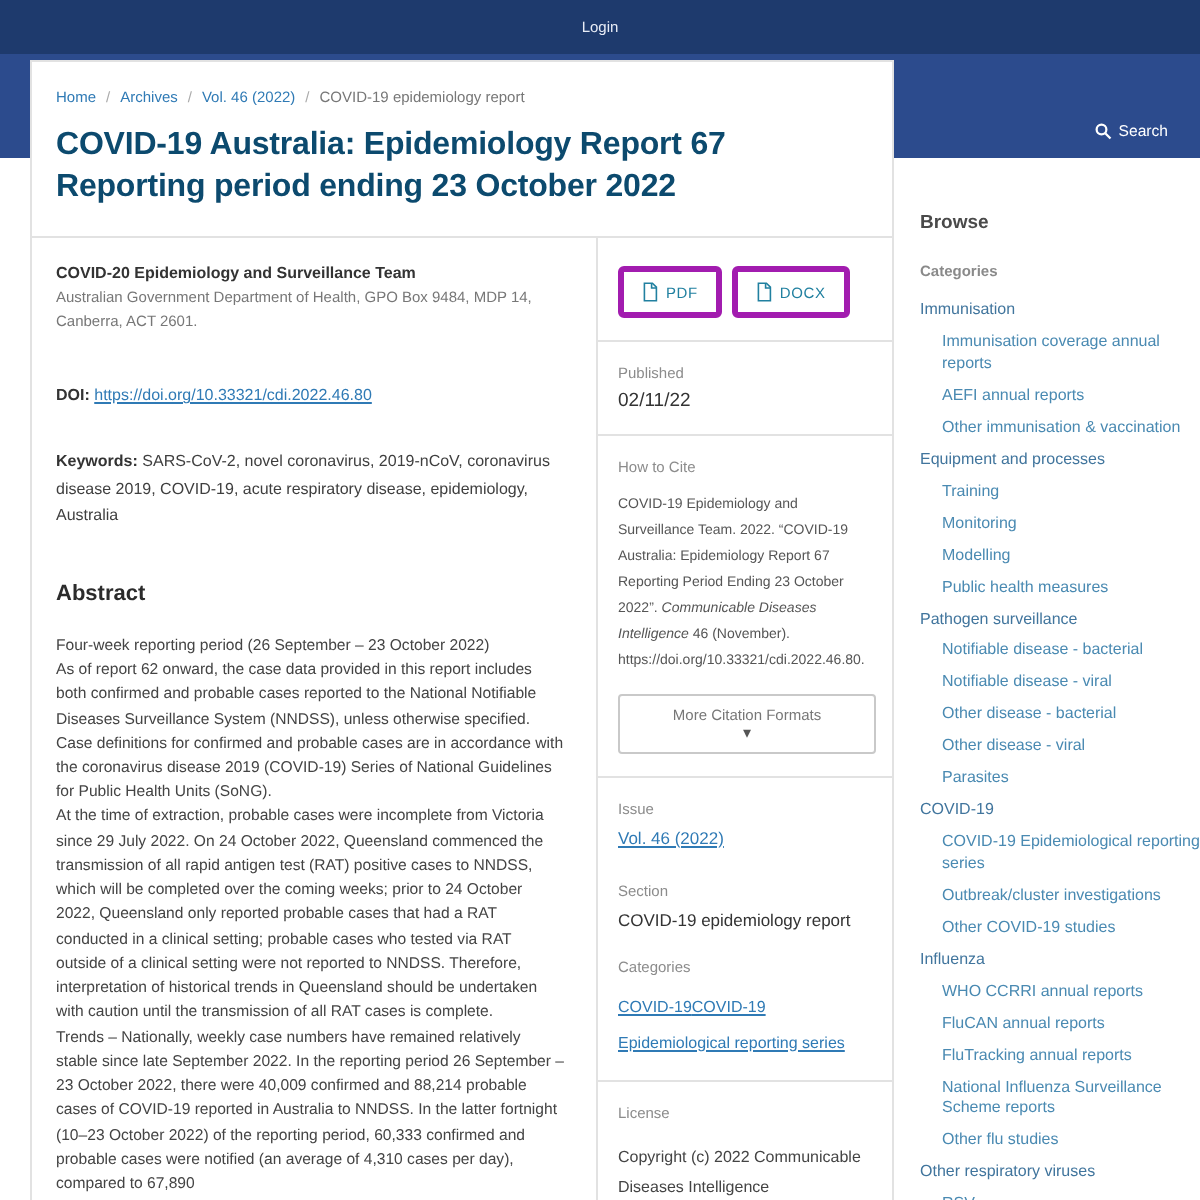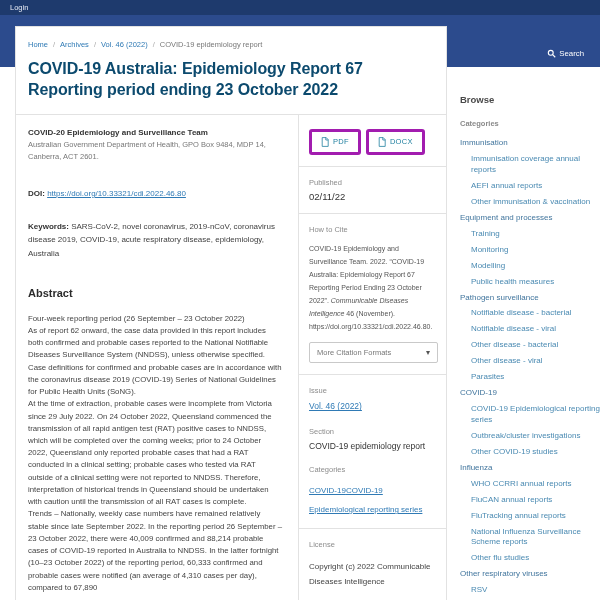--- a/index.html
+++ b/index.html
@@ -6,21 +6,21 @@
     --topbar-bg:#1e3a6d; --header-bg:#2c4b8d; --link-blue:#2f7ab5;
     --sidebar-link:#4a8ab2; --accent-teal:#2180a0; --border:#e2e2e2;
     --text:#3f3f3f; --gray:#8c8c8c;
   }
   *{box-sizing:border-box;margin:0;padding:0;}
   html,body{width:600px;height:600px;overflow:hidden;background:#fff;
     font-family:"Liberation Sans","DejaVu Sans",sans-serif;color:var(--text);}
   a{text-decoration:none;cursor:pointer;}
 
   
-  .topbar{background:var(--topbar-bg);height:15px;display:flex;justify-content:flex-start;align-items:center;padding:0 10px;}
+  .topbar{background:var(--topbar-bg);height:27px;display:flex;justify-content:center;align-items:center;padding:0 10px;}
   .login{color:#e8ecf6;font-size:7.5px;}
   .site-header{background:var(--header-bg);padding:11px 16px 0;}
   .site-title{color:#fff;font-size:12.5px;font-weight:bold;letter-spacing:.1px;}
   .main-nav{display:flex;justify-content:space-between;align-items:center;margin-top:9px;padding-bottom:9px;}
   .nav-items{display:flex;gap:19px;}
   .nav-item{color:#eef2fa;font-size:7.8px;cursor:pointer;}
   .search{color:#fff;font-size:7.8px;display:flex;gap:3px;cursor:pointer;}
 
   
   .page{display:flex;align-items:flex-end;padding:5px 0 0 15px;height:534px;}
@@ -53,21 +53,21 @@
   .btns{display:flex;gap:5px;padding-top:14px;}
   .fbtn{display:inline-flex;align-items:center;gap:4px;background:#fff;border:3px solid #a21caf;border-radius:3px;
     color:var(--accent-teal);font-size:7.5px;font-family:inherit;padding:5px 9px;cursor:pointer;letter-spacing:.3px;}
   .mlabel{color:var(--gray);font-size:7.5px;}
   .mt{margin-top:14px;}
   .mvalue{font-size:9.5px;color:#333;margin-top:4px;}
   .mvalue2{font-size:8.5px;color:#333;margin-top:5px;}
   .cite{font-size:7px;color:#555;line-height:1.85;margin-top:9px;}
   .cite i{font-style:italic;}
   .dropdown{border:1px solid #c9c9c9;border-radius:2px;margin-top:9px;padding:5px 7px;display:flex;justify-content:space-between;
-    align-items:center;color:#777;font-size:7.5px;cursor:pointer;background:#fff;}
+    align-items:center;color:#777;font-size:7.5px;cursor:pointer;background:#fff;flex-direction:column;}
   .caret{color:#555;font-size:8px;}
   .ilink{display:inline-block;margin-top:5px;font-size:8.5px;}
   .catlinks{margin-top:5px;}
   .catlinks .blk{display:inline;font-size:8px;line-height:1.7;}
   .copy{font-size:8px;color:#444;line-height:1.9;margin-top:10px;}
 
   
   .sidebar{width:140px;margin-left:13px;padding-top:22px;}
   .sb-h{font-size:9.5px;font-weight:bold;color:#4a4a4a;}
   .cat-label{font-size:7.5px;font-weight:bold;color:#8a8a8a;margin-top:14px;}

